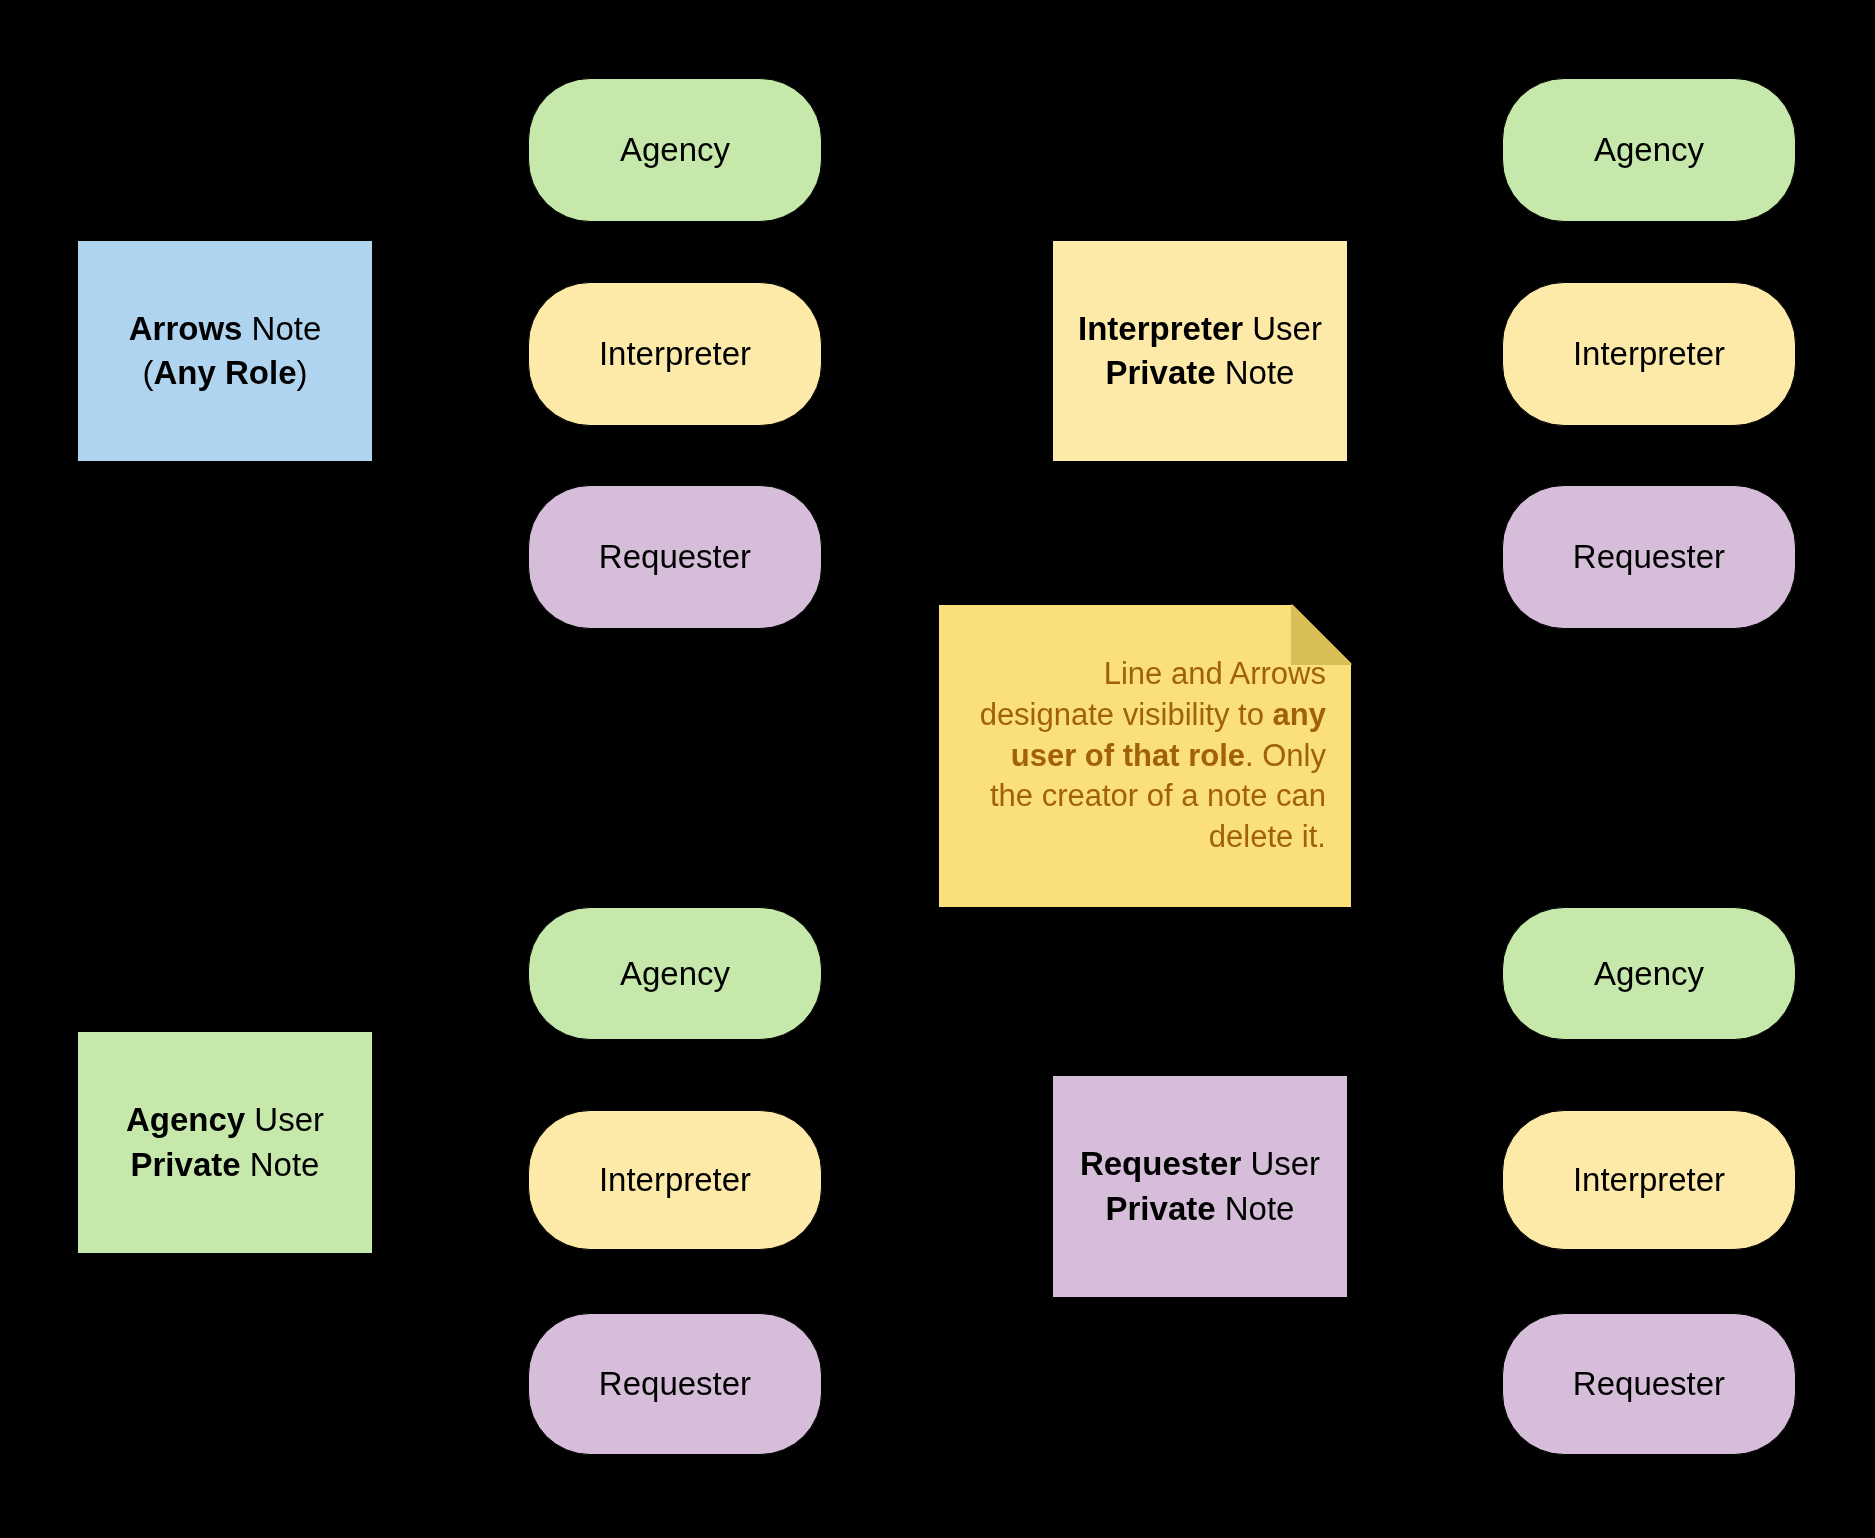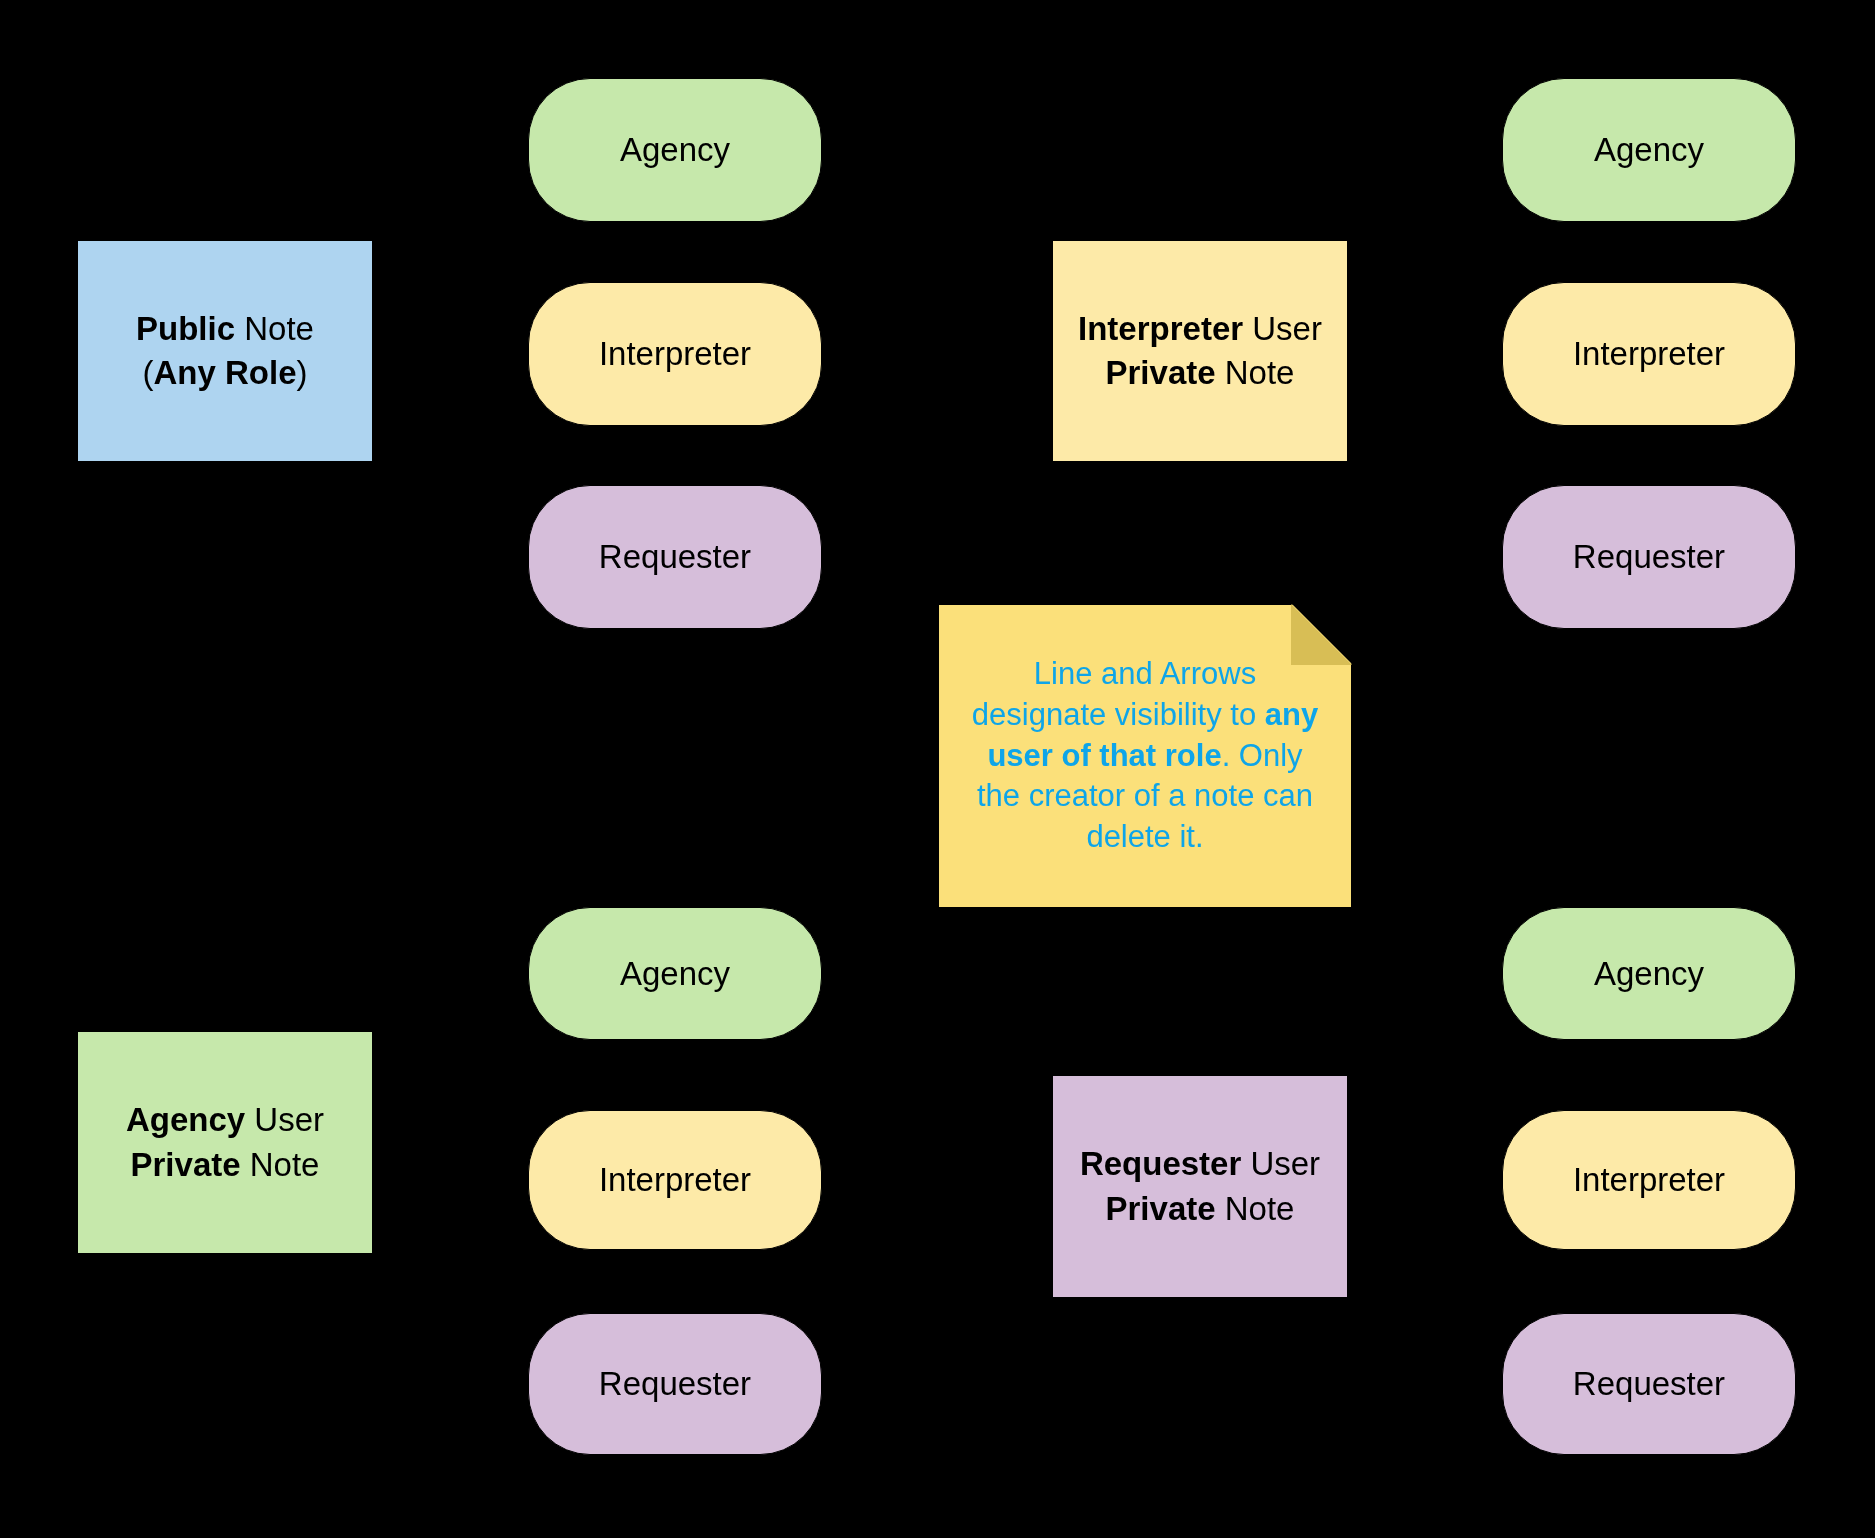--- a/index.html
+++ b/index.html
@@ -45,24 +45,24 @@
     font-size: 33px;
     line-height: 1.2;
     border-radius: 62px;
     border: 1px solid #000000;
   }
 
   
   .sticky-note {
     position: absolute;
     box-sizing: border-box;
-    color: #0ea5e9;
+    color: #a16207;
     font-size: 31px;
     line-height: 1.32;
-    text-align: center;
+    text-align: right;
     display: flex;
     align-items: center;
     justify-content: center;
   }
   .sticky-note .sticky-body {
     position: absolute;
     inset: 0;
     background: #FBE07A;
     border: 1px solid #000000;
     clip-path: polygon(0 0, calc(100% - 60px) 0, 100% 60px, 100% 100%, 0 100%);
@@ -84,21 +84,21 @@
     padding: 0 26px;
   }
   .sticky-note b { font-weight: 700; }
 </style>
 </head>
 <body>
 
 <div id="canvas">
 
   <div class="note-box" style="left:77px; top:240px; width:296px; height:222px; background:#AED4F0;">
-    <span class="txt"><b>Public</b><span> Note</span><br>(<b>Any Role</b>)</span>
+    <span class="txt"><b>Arrows</b><span> Note</span><br>(<b>Any Role</b>)</span>
   </div>
 
   <div class="role-pill" style="left:528px; top:78px; width:294px; height:144px; background:#C6E8AB;">
     <span>Agency</span>
   </div>
   <div class="role-pill" style="left:528px; top:282px; width:294px; height:144px; background:#FDEAA8;">
     <span>Interpreter</span>
   </div>
   <div class="role-pill" style="left:528px; top:485px; width:294px; height:144px; background:#D6BEDA;">
     <span>Requester</span>

